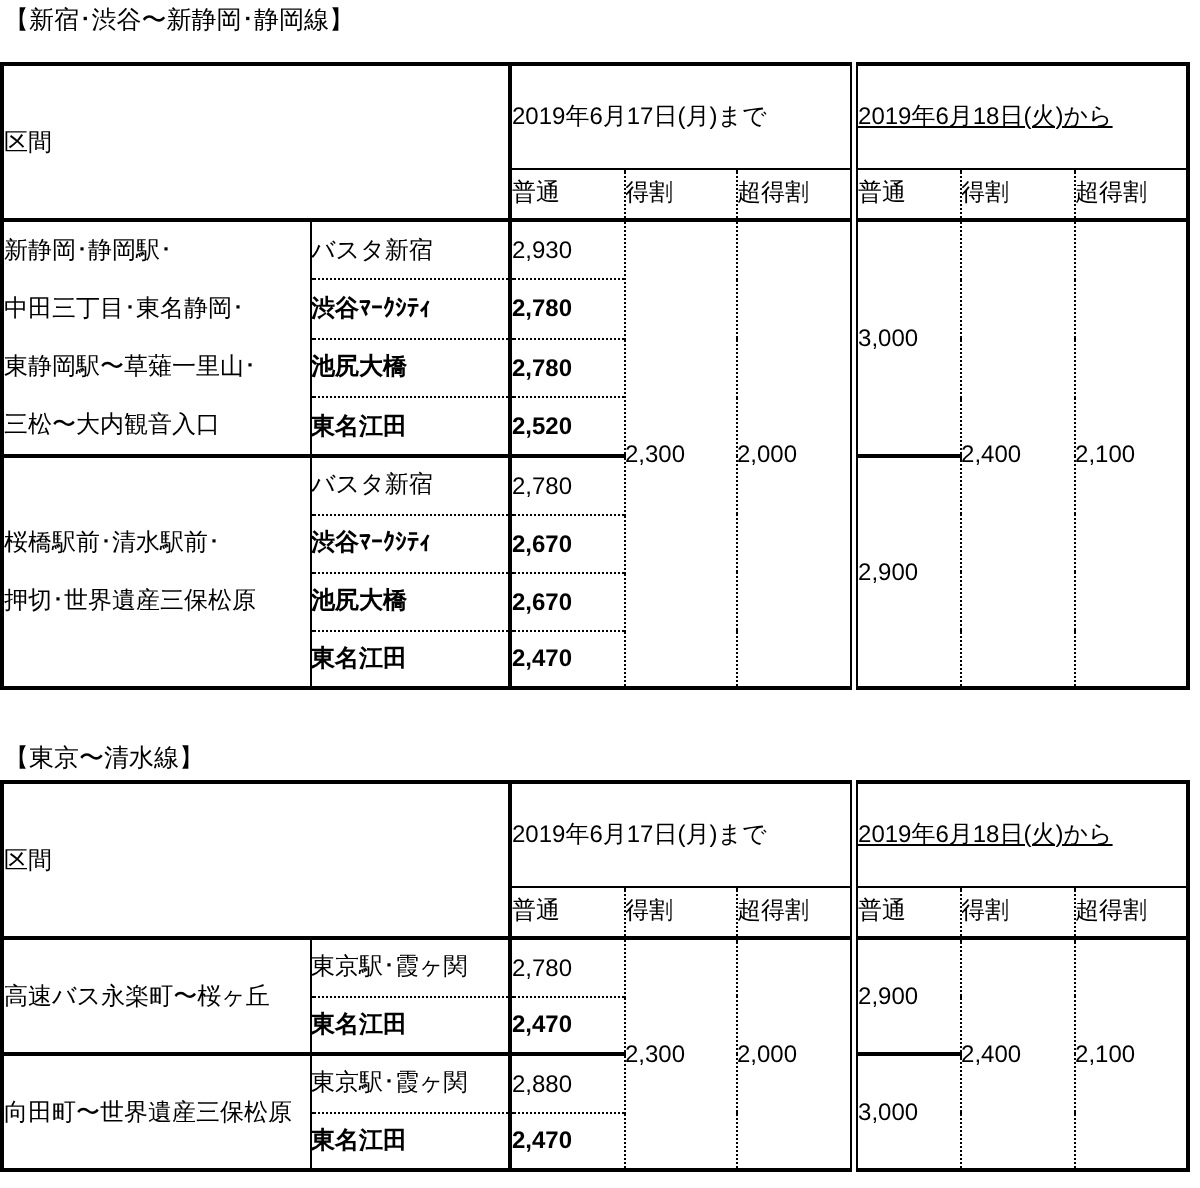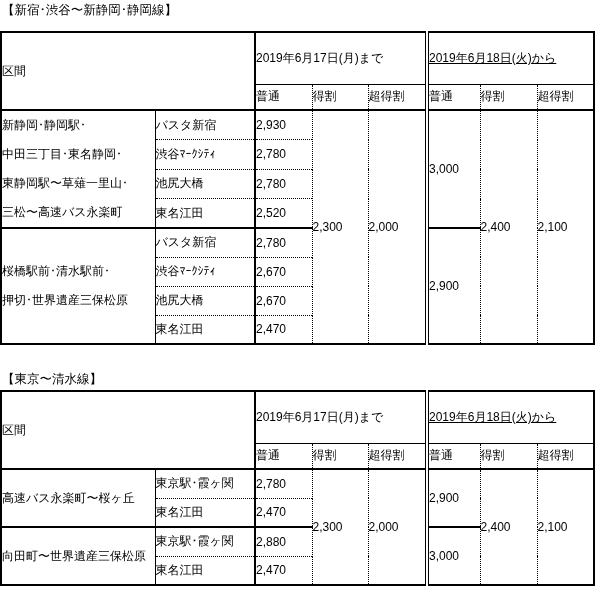--- a/index.html
+++ b/index.html
@@ -39,21 +39,21 @@
   
   .vl   { border-left: 1px solid  #000; }  
   .vt   { border-left: 2px solid  #000; }  
   .vd   { border-left: 1px dotted #000; }  
   .vdbl { border-left: 4px double #000; }  
 
   
   .hs   { border-top: 1px solid  #000; }   
   .hb2  { border-bottom: 2px solid #000; } 
   .ht   { border-top: 2px solid  #000; }   
-  .hd   { border-top: 1px dotted #000; }   
+  .hd   { border-top: 1px dotted #000; font-weight: bold; }   
 
   .stop   { text-align: left; padding-left: 5px; }
   .area-l { text-align: left; padding-left: 2px; }
   .area-c { text-align: center; }
   .area div { line-height: 29px; }
   .u { text-decoration: underline; }
 </style>
 </head>
 <body>
 
@@ -85,21 +85,21 @@
       <td class="vdbl hs hb2">普通</td>
       <td class="vd hs hb2">得割</td>
       <td class="vd hs hb2">超得割</td>
     </tr>
 
     <tr class="r-body">
       <td rowspan="4" class="area area-l">
         <div>新静岡･静岡駅･</div>
         <div>中田三丁目･東名静岡･</div>
         <div>東静岡駅〜草薙一里山･</div>
-        <div>三松〜高速バス永楽町</div>
+        <div>三松〜大内観音入口</div>
       </td>
       <td class="vl stop">バスタ新宿</td>
       <td class="vt">2,930</td>
       <td rowspan="8" class="vd">2,300</td>
       <td rowspan="8" class="vd">2,000</td>
       <td rowspan="4" class="vdbl">3,000</td>
       <td rowspan="8" class="vd">2,400</td>
       <td rowspan="8" class="vd">2,100</td>
     </tr>
     <tr class="r-body">

